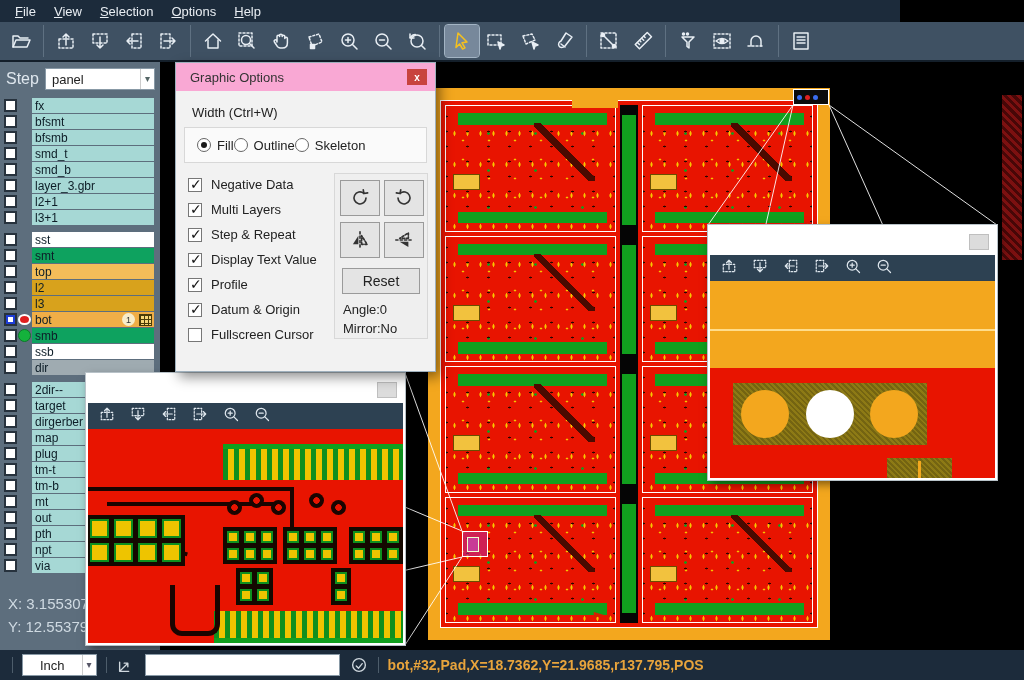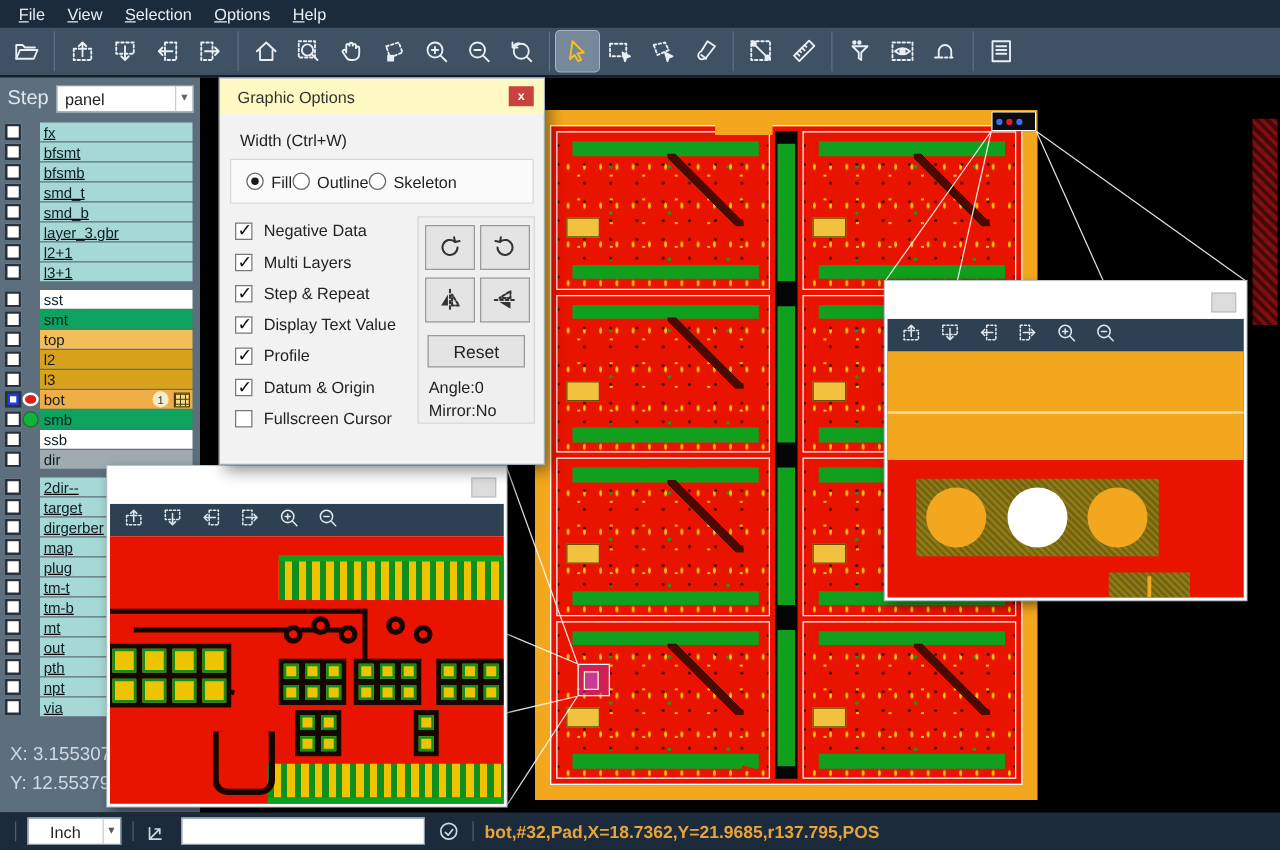--- a/index.html
+++ b/index.html
@@ -1,19 +1,19 @@
 <!DOCTYPE html>
 <html style="--menu-bg: #1c2b3b; --toolbar-bg: #3f5163; --sidebar-bg: #5d6e7d; --canvas-red: #e81400; --frame-yellow: #f3a71e; --strip-green: #11a01e; --teal-row: #a6d8d5; --green-row: #0ea25f; --orange-row: #f3bd59; --gold-row: #d8a21c; --orange2-row: #f0ae47; --gray-row: #9fabb1; --status-orange: #e8a43c; --accent-tool: #f5c11e;"><head>
 <meta charset="utf-8">
 <style>
   html,body{margin:0;padding:0;background:#000;}
   #app{position:relative;width:1024px;height:680px;overflow:hidden;
        font-family:"Liberation Sans","DejaVu Sans",sans-serif;background:#000;}
   
-  .menubar{position:absolute;left:0;top:0;width:1024px;height:22px;background:var(--menu-bg);
+  .menubar{position:absolute;left:0;top:0;width:900px;height:22px;background:var(--menu-bg);
            display:flex;align-items:center;padding-left:6px;box-sizing:border-box;z-index:1;}
   .menu-item{color:#e9eef3;font-size:13px;padding:1px 9px;cursor:default;}
   
   .toolbar{position:absolute;left:0;top:22px;width:1024px;height:40px;background:var(--toolbar-bg);
            display:flex;align-items:center;padding-left:4px;box-sizing:border-box;
            border-bottom:2px solid #141f2a;z-index:1;}
   .tgroup{display:flex;align-items:center;}
   .tgroup+.tgroup{border-left:1px solid #5f7182;margin-left:5px;padding-left:5px;}
   .tbtn{width:34px;height:32px;display:flex;align-items:center;justify-content:center;border-radius:3px;}
   .tbtn.active{background:#77889b;outline:1px solid #a3b4c4;}
@@ -30,21 +30,21 @@
   .lrow{display:flex;align-items:center;height:15px;margin-bottom:1px;}
   .lcb{width:13px;height:13px;box-sizing:border-box;border:2px solid #27323d;background:#fff;margin-left:4px;flex:none;}
   .lcb.checked{background:#1e3ed8;position:relative;}
   .lcb.checked::after{content:"";position:absolute;left:2px;top:2px;width:5px;height:5px;background:#fff;}
   .lind{width:15px;display:flex;justify-content:center;flex:none;}
   .dot{width:13px;height:11px;border-radius:50%;box-sizing:border-box;}
   .dot.red{background:#e01e1e;border:2px solid #fff;}
   .dot.green{background:#14b23c;border:1px solid #0a7a28;width:13px;height:13px;}
   .lstrip{flex:1;height:15px;margin-right:6px;display:flex;align-items:center;padding:0 2px 0 3px;box-sizing:border-box;}
   .llabel{font-size:12px;color:#0d1d27;line-height:14px;white-space:nowrap;}
-  .bg-teal{background:var(--teal-row);text-decoration:underline;} .bg-white{background:#fff;} .bg-green{background:var(--green-row);}
+  .bg-teal{background:var(--teal-row);} .bg-white{background:#fff;} .bg-green{background:var(--green-row);}
   .bg-orange{background:var(--orange-row);} .bg-gold{background:var(--gold-row);}
   .bg-orange2{background:var(--orange2-row);} .bg-gray{background:var(--gray-row);}
   .lbadge{margin-left:auto;width:13px;height:13px;border-radius:50%;background:#f7ecc9;color:#333;
           font-size:9px;display:flex;align-items:center;justify-content:center;flex:none;}
   .lgridicon{width:13px;height:12px;margin-left:4px;flex:none;border:1px solid #4a3c08;background-color:#f7d87a;
           background-image:linear-gradient(#4a3c08 1px,transparent 1px),linear-gradient(90deg,#4a3c08 1px,transparent 1px);
           background-size:4px 4px;box-sizing:border-box;}
   .coords{position:absolute;left:8px;bottom:12px;color:#cfdae2;font-size:15px;line-height:23px;}
   
   .canvas{position:absolute;left:160px;top:62px;width:864px;height:588px;background:#000;overflow:hidden;}
@@ -106,21 +106,21 @@
          background-color:#8d7a15;
          background-image:repeating-linear-gradient(45deg,rgba(0,0,0,.18) 0 2px,transparent 2px 4px);
          display:flex;align-items:center;justify-content:space-around;}
   .ocirc{width:48px;height:48px;border-radius:50%;}
   .olive2{position:absolute;left:62%;width:23%;bottom:0;height:10%;background-color:#8d7a15;
          background-image:repeating-linear-gradient(45deg,rgba(0,0,0,.18) 0 2px,transparent 2px 4px);}
   .olive2::after{content:"";position:absolute;left:48%;top:15%;width:3px;height:85%;background:var(--frame-yellow);}
   
   #dialog{position:absolute;left:175px;top:62px;width:261px;height:310px;background:#f2f2f2;
           border:1px solid #9fb0bd;box-shadow:4px 5px 12px rgba(0,0,0,.45);z-index:4;box-sizing:border-box;}
-  .dtitle{height:28px;background:#fef9c3;display:flex;align-items:center;justify-content:space-between;
+  .dtitle{height:28px;background:#f9a8d4;display:flex;align-items:center;justify-content:space-between;
           padding:0 8px 0 14px;font-size:13px;color:#333;}
   .dclose{width:20px;height:16px;background:#c8433e;color:#fff;font-size:10px;font-weight:bold;
           display:flex;align-items:center;justify-content:center;cursor:default;}
   .dbody{position:relative;height:280px;font-size:13px;color:#222;}
   .dwidth{position:absolute;left:16px;top:14px;}
   .dradios{position:absolute;left:8px;top:36px;width:243px;height:36px;background:#fafafa;border:1px solid #d8d8d8;
            display:flex;align-items:center;padding-left:12px;box-sizing:border-box;}
   .radio{display:flex;align-items:center;gap:6px;}
   .rdot{width:14px;height:14px;border:1px solid #666;border-radius:50%;background:#fff;position:relative;box-sizing:border-box;}
   .radio.sel .rdot::after{content:"";position:absolute;left:3px;top:3px;right:3px;bottom:3px;background:#1a1a1a;border-radius:50%;}

